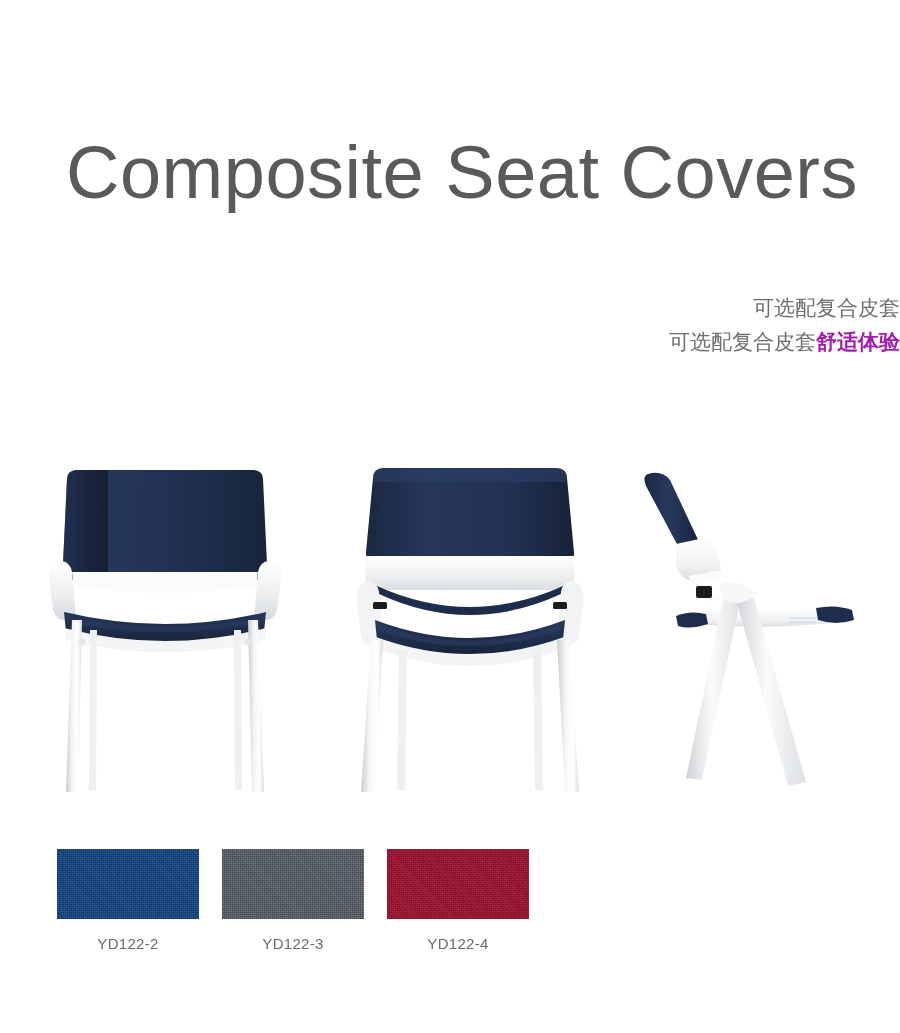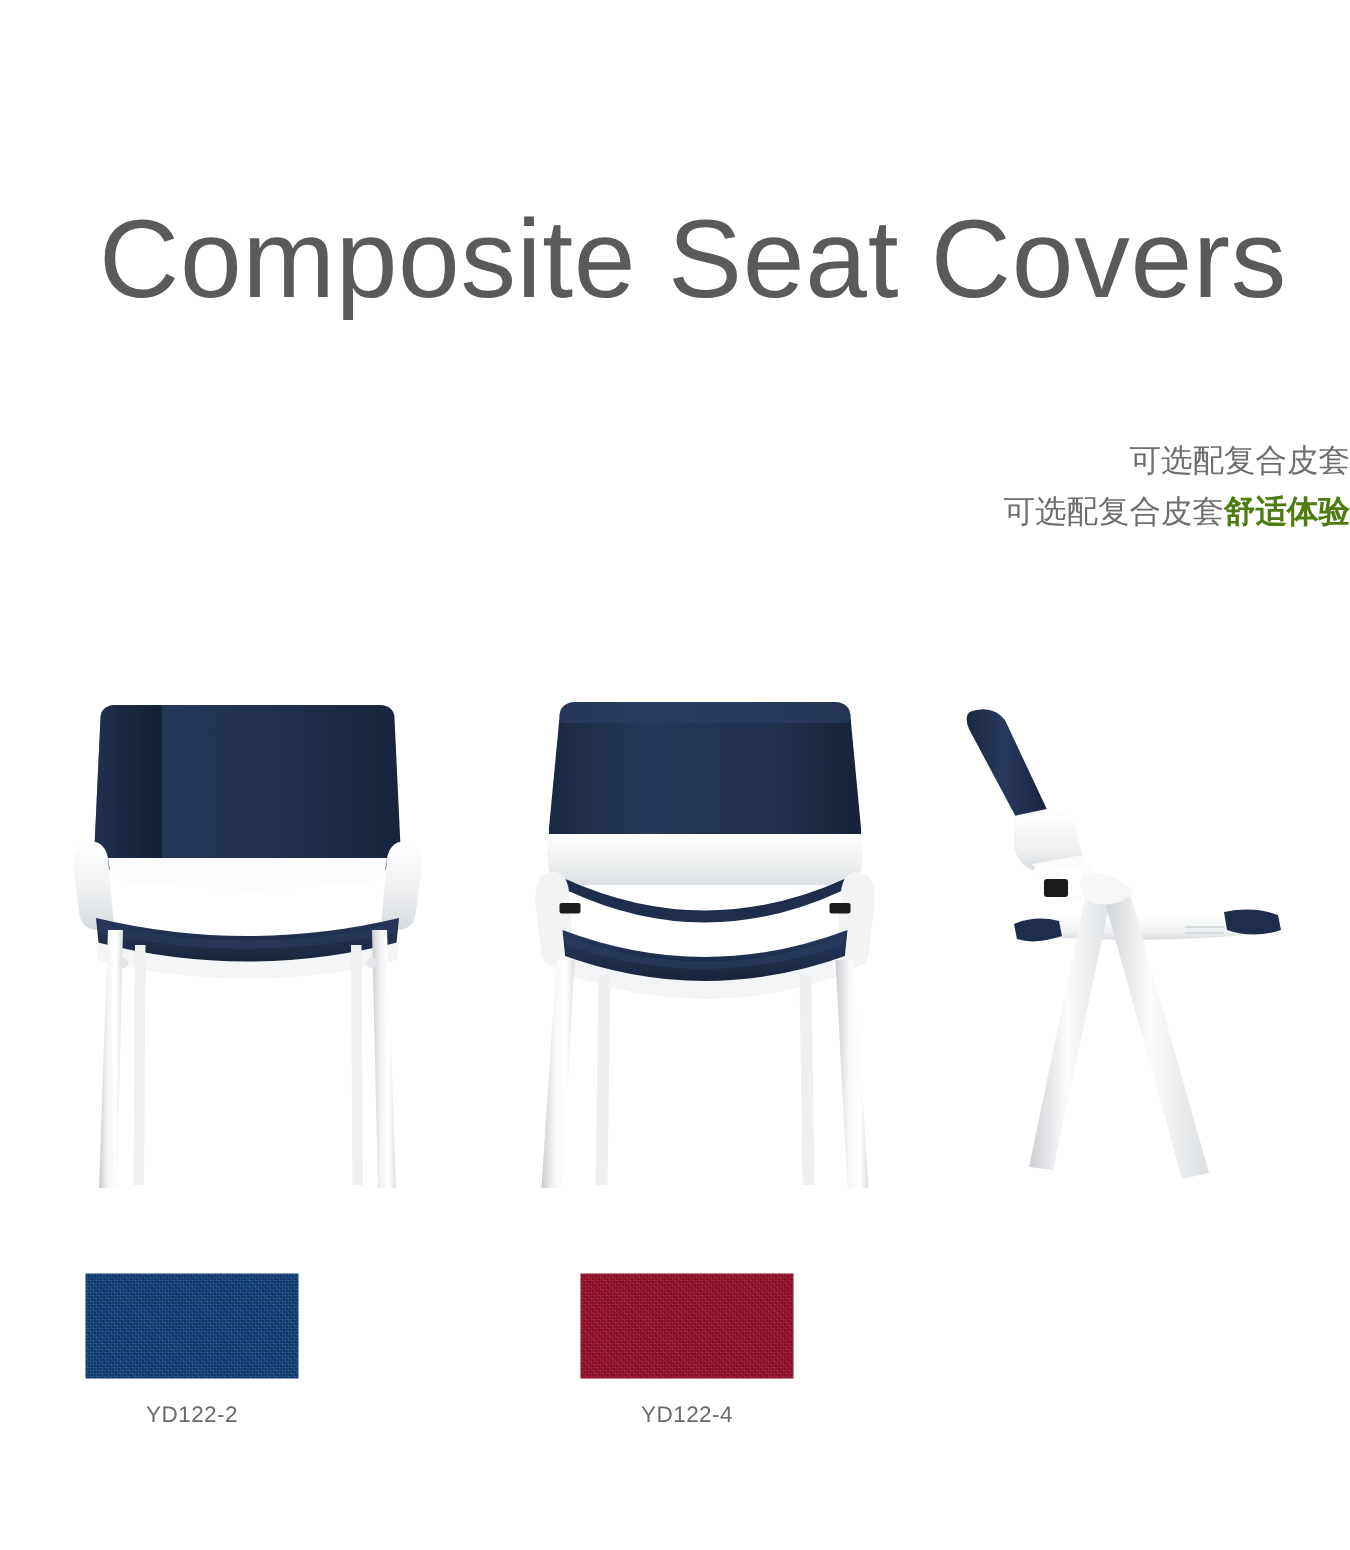--- a/index.html
+++ b/index.html
@@ -119,21 +119,21 @@
 </style>
 </head>
 <body>
 
 <div class="hero">
   <div class="page-title" style="color: rgb(90, 90, 92);">Composite Seat Covers</div>
 
   <div class="subtitle" style="color: rgb(110, 110, 112);">
     <span class="line1">可选配复合皮套</span>
     <span class="line2">
-      <span>可选配复合皮套</span><span class="emph" style="color: #4d7c0f;">舒适体验</span>
+      <span>可选配复合皮套</span><span class="emph" style="color: #a21caf;">舒适体验</span>
     </span>
   </div>
 </div>
 
 <div class="chairs">
 
   <div class="chair chair-front">
     <svg viewBox="0 0 290 340" xmlns="http://www.w3.org/2000/svg">
       <defs>
         <linearGradient id="navyBackF" x1="0" y1="0" x2="1" y2="0">
@@ -286,20 +286,27 @@
 <div class="swatches">
 
   <div class="swatch-cell" style="left:46px;">
     <div class="swatch-chip" style="background-color: rgb(26, 74, 133);">
       <div class="weave"></div>
       <div class="grain"></div>
     </div>
     <div class="swatch-label">YD122-2</div>
   </div>
 
+  <div class="swatch-cell" style="left:211px;">
+    <div class="swatch-chip" style="background-color: rgb(93, 100, 107);">
+      <div class="weave"></div>
+      <div class="grain"></div>
+    </div>
+    <div class="swatch-label">YD122-3</div>
+  </div>
 
   <div class="swatch-cell" style="left:376px;">
     <div class="swatch-chip" style="background-color: rgb(158, 23, 51);">
       <div class="weave"></div>
       <div class="grain"></div>
     </div>
     <div class="swatch-label">YD122-4</div>
   </div>
 
 

